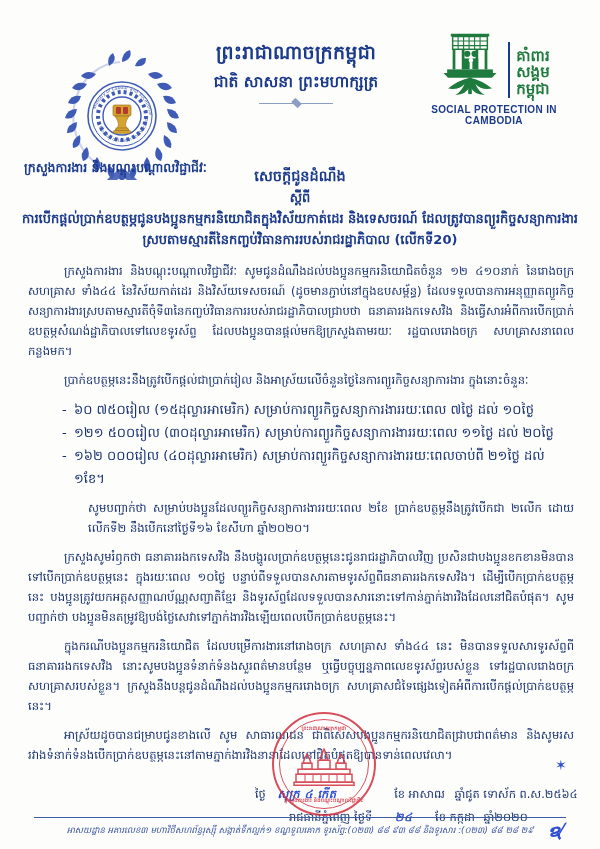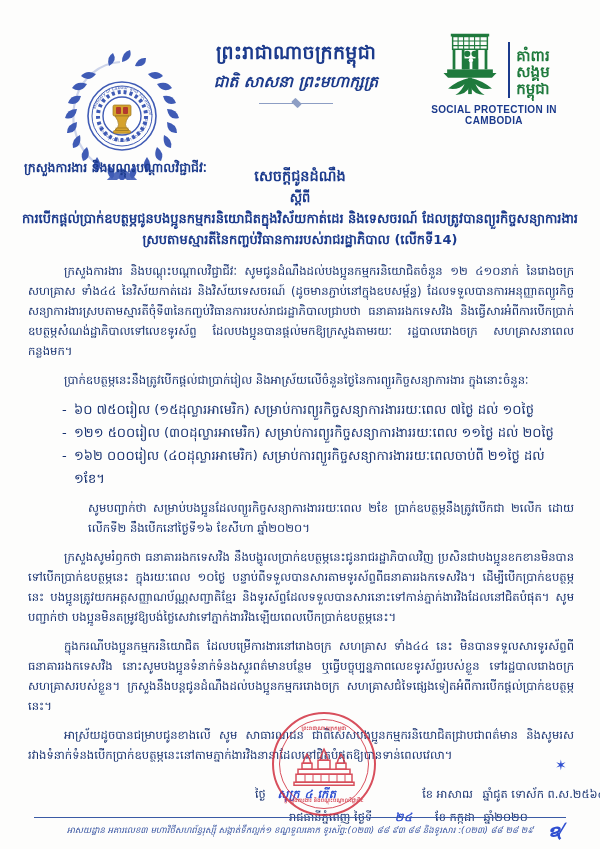--- a/index.html
+++ b/index.html
@@ -36,21 +36,21 @@
     text-align: center;
     margin-top: 28px;
     color: #1b3a8c;
   }
   .kingdom-title {
     font-size: 19px; font-weight: bold; letter-spacing: .3px;
     color: #1b3a8c; line-height: 1.5;
   }
   .kingdom-motto {
     font-size: 15.5px; font-weight: bold;
-    color: #1b3a8c; line-height: 1.7; margin-top: 2px; font-style: italic;
+    color: #1b3a8c; line-height: 1.7; margin-top: 2px;
   }
   .motto-rule {
     width: 74px; height: 8px; margin: 4px auto 0 auto;
     position: relative;
   }
   .motto-rule:before {
     content: ""; position: absolute; left: 0; right: 0; top: 4px;
     border-top: 1px solid #8d9ec4;
   }
   .motto-rule:after {
@@ -289,21 +289,21 @@
       </div>
       <div class="sp-caption">SOCIAL PROTECTION IN CAMBODIA</div>
     </div>
   </div>
 
   <div class="ministry">ក្រសួងការងារ និងបណ្តុះបណ្តាលវិជ្ជាជីវៈ</div>
 
   <div class="doc-title">
     <div class="t1">សេចក្តីជូនដំណឹង</div>
     <div class="t2">ស្តីពី</div>
-    <div class="t3">ការបើកផ្តល់ប្រាក់ឧបត្ថម្ភជូនបងប្អូនកម្មករនិយោជិតក្នុងវិស័យកាត់ដេរ និងទេសចរណ៍ ដែលត្រូវបានព្យួរកិច្ចសន្យាការងារស្របតាមស្មារតីនៃកញ្ចប់វិធានការរបស់រាជរដ្ឋាភិបាល (លើកទី14)</div>
+    <div class="t3">ការបើកផ្តល់ប្រាក់ឧបត្ថម្ភជូនបងប្អូនកម្មករនិយោជិតក្នុងវិស័យកាត់ដេរ និងទេសចរណ៍ ដែលត្រូវបានព្យួរកិច្ចសន្យាការងារស្របតាមស្មារតីនៃកញ្ចប់វិធានការរបស់រាជរដ្ឋាភិបាល (លើកទី20)</div>
   </div>
 
   <div class="body-wrap">
 
     <p class="para">ក្រសួងការងារ និងបណ្តុះបណ្តាលវិជ្ជាជីវៈ សូមជូនដំណឹងដល់បងប្អូនកម្មករនិយោជិតចំនួន ១២ ៤១០នាក់ នៃរោងចក្រ សហគ្រាស ទាំង៤៤ នៃវិស័យកាត់ដេរ និងវិស័យទេសចរណ៍ (ដូចមានភ្ជាប់នៅក្នុងឧបសម្ព័ន្ធ) ដែលទទួលបានការអនុញ្ញាតព្យួរកិច្ចសន្យាការងារស្របតាមស្មារតីចុំទី៣នៃកញ្ចប់វិធានការរបស់រាជរដ្ឋាភិបាលជ្រាបថា ធនាគាររងកទេសវិង និងធ្វើសារអំពីការបើកប្រាក់ឧបត្ថម្ភសំណង់ដ្ឋាភិបាលទៅលេខទូរស័ព្ទ ដែលបងប្អូនបានផ្តល់មកឱ្យក្រសួងតាមរយៈ រដ្ឋបាលរោងចក្រ សហគ្រាសនាពេលកន្លងមក។</p>
 
     <div class="lead-line">ប្រាក់ឧបត្ថម្ភនេះនឹងត្រូវបើកផ្តល់ជាប្រាក់រៀល និងអាស្រ័យលើចំនួនថ្ងៃនៃការព្យួរកិច្ចសន្យាការងារ ក្នុងនោះចំនួនៈ</div>
 
     <ul class="bullets">
       <li>៦០ ៧៥០រៀល (១៥ដុល្លារអាមេរិក) សម្រាប់ការព្យួរកិច្ចសន្យាការងាររយៈពេល ៧ថ្ងៃ ដល់ ១០ថ្ងៃ</li>
@@ -318,21 +318,21 @@
     <p class="para">ក្នុងករណីបងប្អូនកម្មករនិយោជិត ដែលបម្រើការងារនៅរោងចក្រ សហគ្រាស ទាំង៤៤ នេះ មិនបានទទួលសារទូរស័ព្ទពីធនាគាររងកទេសវិង នោះសូមបងប្អូនទំនាក់ទំនងសួរពត៌មានបន្ថែម ឬធ្វើបច្ចុប្បន្នភាពលេខទូរស័ព្ទរបស់ខ្លួន ទៅរដ្ឋបាលរោងចក្រ សហគ្រាសរបស់ខ្លួន។ ក្រសួងនឹងបន្តជូនដំណឹងដល់បងប្អូនកម្មកររោងចក្រ សហគ្រាសជំទៃផ្សេងទៀតអំពីការបើកផ្តល់ប្រាក់ឧបត្ថម្ភនេះ។</p>
 
     <p class="para">អាស្រ័យដូចបានជម្រាបជូនខាងលើ សូម សាធារណជន ជាពិសេសបងប្អូនកម្មករនិយោជិតជ្រាបជាពត៌មាន និងសូមរសរវាងទំនាក់ទំនងបើកប្រាក់ឧបត្ថម្ភនេះនៅតាមភ្នាក់ងារវិងនានាដែលនៅជិតបំផុតឱ្យបានទាន់ពេលវេលា។</p>
   </div>
 
   <div class="sign-area">
     <div class="date-lines">
       <div class="ln">
         <span>ថ្ងៃ</span>
         <span class="hw" style="margin:0 8px;">សុក្រ ៤ កើត</span>
-        <span style="margin-left:74px;">ខែ អាសាឍ</span>
+        <span style="margin-left:46px;">ខែ អាសាឍ</span>
         <span style="margin-left:6px;">ឆ្នាំជូត ទោស័ក ព.ស.២៥៦៤</span>
       </div>
       <div class="ln" style="padding-left:34px;">
         <span>រាជធានីភ្នំពេញ ថ្ងៃទី</span>
         <span class="hw" style="margin:0 19px;">២៤</span>
         <span>ខែ កក្កដា</span>
         <span style="margin-left:5px;">ឆ្នាំ២០២០</span>
       </div>
     </div>
     <div class="check-mark" style="left:555px; top:-18px;">✶</div>

